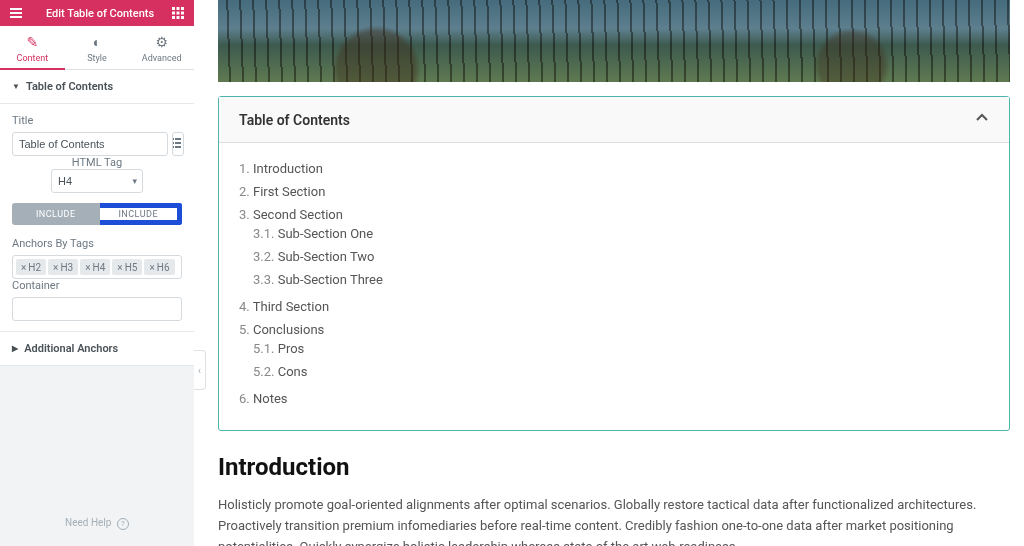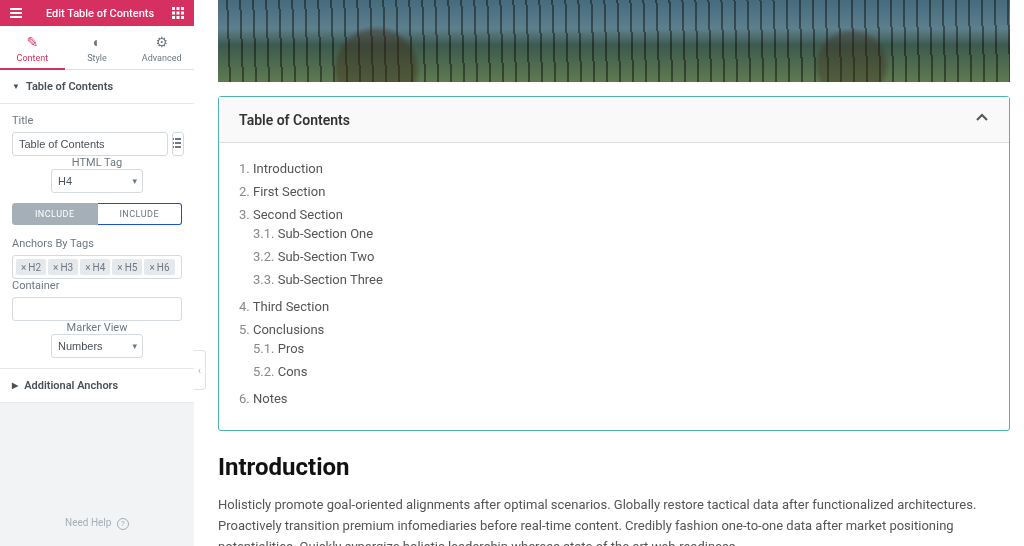--- a/index.html
+++ b/index.html
@@ -25,21 +25,21 @@
 .field-label { font-size: 11px; color: #6d7882; margin-bottom: 5px; display: block; }
 .input-group { display: flex; gap: 4px; }
 .text-input { flex: 1; height: 24px; border: 1px solid #d5dadf; border-radius: 3px; padding: 0 6px; font-size: 11px; color: #495157; background: #fff; }
 .dynamic-btn { width: 24px; height: 24px; border: 1px solid #d5dadf; border-radius: 3px; background: #fff; display: flex; align-items: center; justify-content: center; color: #6d7882; cursor: pointer; }
 .select-input { width: 92px; height: 24px; border: 1px solid #d5dadf; border-radius: 3px; padding: 0 18px 0 6px; font-size: 11px; color: #495157; background: #fff; appearance: none; position: relative; }
 .select-wrap { position: relative; display: inline-block; }
 .select-wrap::after { content: '▾'; position: absolute; right: 6px; top: 50%; transform: translateY(-50%); font-size: 9px; color: #6d7882; pointer-events: none; }
 .field-row-split { display: flex; justify-content: space-between; align-items: center; flex-direction: column; }
 
 .toggle-row { display: flex; margin-bottom: 12px; }
-.toggle-btn { flex: 1; height: 22px; font-size: 9px; letter-spacing: 0.5px; display: flex; align-items: center; justify-content: center; border: 1px solid #1d4ed8; background: #fff; color: #6d7882; cursor: pointer; }
+.toggle-btn { flex: 1; height: 22px; font-size: 9px; letter-spacing: 0.5px; display: flex; align-items: center; justify-content: center; border: 5px solid #1d4ed8; background: #fff; color: #6d7882; cursor: pointer; }
 .toggle-btn.active { background: #a4afb7; color: #fff; border-color: #a4afb7; }
 .toggle-btn:first-child { border-radius: 3px 0 0 3px; }
 .toggle-btn:last-child { border-radius: 0 3px 3px 0; border-left: none; }
 
 .tags-input { border: 1px solid #d5dadf; border-radius: 3px; padding: 3px; display: flex; flex-wrap: wrap; gap: 2px; min-height: 24px; background: #fff; }
 .tag { background: #e6e9ec; color: #6d7882; font-size: 10px; padding: 2px 5px; border-radius: 2px; display: flex; align-items: center; }
 .tag .x { margin-right: 2px; font-size: 10px; }
 
 .hint { font-size: 10px; font-style: italic; color: #a4afb7; margin-top: 5px; line-height: 1.4; }
 
@@ -158,26 +158,20 @@
           <span class="tag"><span class="x">×</span>H5</span>
           <span class="tag"><span class="x">×</span>H6</span>
         </div>
     </div>
 
     <div class="field-row">
       <label class="field-label">Container</label>
       <input class="text-input" style="width: 100%;">
     </div>
 
-    <div class="field-row field-row-split" style="margin-bottom:0">
-      <label class="field-label" style="margin:0">Marker View</label>
-      <span class="select-wrap">
-        <select class="select-input"><option>Numbers</option></select>
-      </span>
-    </div>
   </div>
 
   <div class="add-opts">
     <span class="arrow">▶</span>
     <span>Additional Anchors</span>
   </div>
 
   <div class="footer">
     <span><span>Need Help</span> <span class="q">?</span></span>
   </div>

